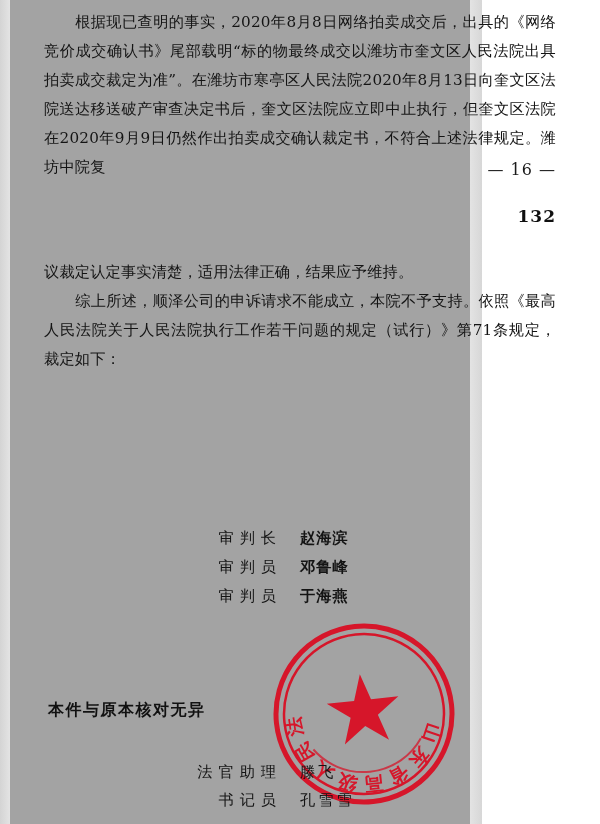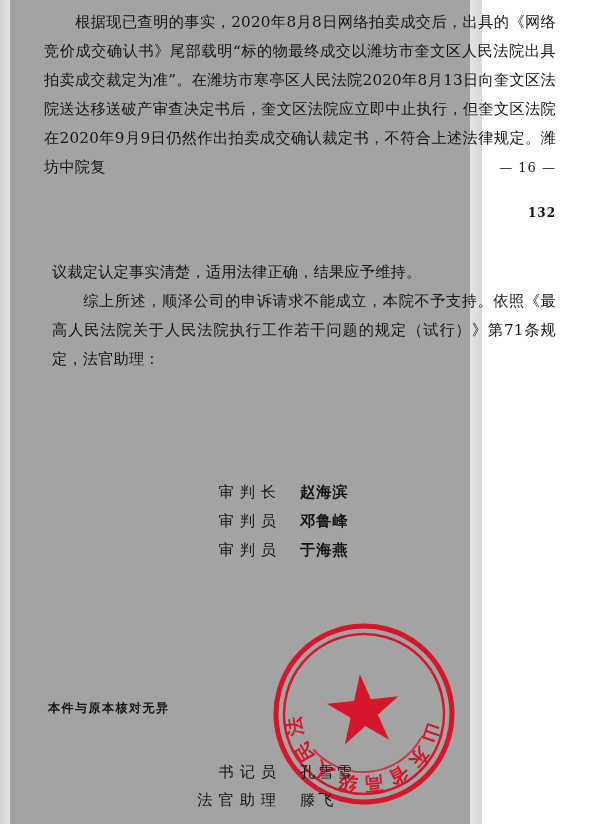--- a/index.html
+++ b/index.html
@@ -42,51 +42,51 @@
   .para.indent {
     text-indent: 2.05em;
   }
 
   .page-number-top {
     position: absolute;
     left: 44px;
     top: 160px;
     width: 512px;
     text-align: right;
-    font-size: 13px;
+    font-size: 16px;
     letter-spacing: 1px;
     color: #1a1a1a;
   }
 
   .page-number-big {
     position: absolute;
     left: 44px;
     top: 206px;
     width: 512px;
     text-align: right;
-    font-size: 12px;
+    font-size: 17px;
     font-weight: bold;
     letter-spacing: 1px;
     color: #101010;
   }
 
   
   .mid-block {
     position: absolute;
     left: 44px;
     top: 258px;
     width: 512px;
   }
-  .mid-block .para { margin-bottom: 0; margin-left: 8px; }
+  .mid-block .para { margin-bottom: 0; }
 
   
   .sig-block {
     position: absolute;
     left: 44px;
-    top: 482px;
+    top: 528px;
     width: 512px;
   }
   .sig-row {
     display: flex;
     align-items: baseline;
     height: 29px;
     font-size: 15.2px;
     color: #141414;
   }
   .sig-role {
@@ -111,21 +111,21 @@
     height: 196px;
     transform: rotate(-6deg);
   }
   .seal svg { display: block; }
 
   
   .cert-note {
     position: absolute;
     left: 48px;
     top: 700px;
-    font-size: 12px;
+    font-size: 16px;
     font-weight: bold;
     letter-spacing: 1.5px;
     color: #111111;
   }
 
   
   .footer-block {
     position: absolute;
     left: 44px;
     top: 762px;
@@ -176,21 +176,21 @@
   <div class="top-block">
     <p class="para indent">根据现已查明的事实，2020年8月8日网络拍卖成交后，出具的《网络竞价成交确认书》尾部载明“标的物最终成交以潍坊市奎文区人民法院出具拍卖成交裁定为准”。在潍坊市寒亭区人民法院2020年8月13日向奎文区法院送达移送破产审查决定书后，奎文区法院应立即中止执行，但奎文区法院在2020年9月9日仍然作出拍卖成交确认裁定书，不符合上述法律规定。潍坊中院复</p>
   </div>
 
   <div class="page-number-top">— 16 —</div>
 
   <div class="page-number-big">132</div>
 
   <div class="mid-block">
     <p class="para">议裁定认定事实清楚，适用法律正确，结果应予维持。</p>
-    <p class="para indent">综上所述，顺泽公司的申诉请求不能成立，本院不予支持。依照《最高人民法院关于人民法院执行工作若干问题的规定（试行）》第71条规定，法官助理：</p>
+    <p class="para indent">综上所述，顺泽公司的申诉请求不能成立，本院不予支持。依照《最高人民法院关于人民法院执行工作若干问题的规定（试行）》第71条规定，裁定如下：</p>
   </div>
 
   <div class="sig-block">
     <div class="sig-row">
       <span class="sig-role">审判长</span>
       <span class="sig-name">赵海滨</span>
     </div>
     <div class="sig-row">
       <span class="sig-role">审判员</span>
       <span class="sig-name">邓鲁峰</span>
@@ -218,22 +218,22 @@
       </text>
 
       <path d="M 44 128 A 66 66 0 0 0 152 128" stroke="#d6162a" stroke-width="2" fill="none" opacity="0.75"></path>
     </svg>
   </div>
 
   <div class="cert-note">本件与原本核对无异</div>
 
   <div class="footer-block">
     <div class="footer-row">
+      <span class="footer-role">法官助理</span>
+      <span class="footer-name">滕飞</span>
+    </div>
+    <div class="footer-row">
       <span class="footer-role">书记员</span>
       <span class="footer-name">孔雪雪</span>
     </div>
-    <div class="footer-row">
-      <span class="footer-role">法官助理</span>
-      <span class="footer-name">滕飞</span>
-    </div>
   </div>
 
 </div>
 
 </body></html>

